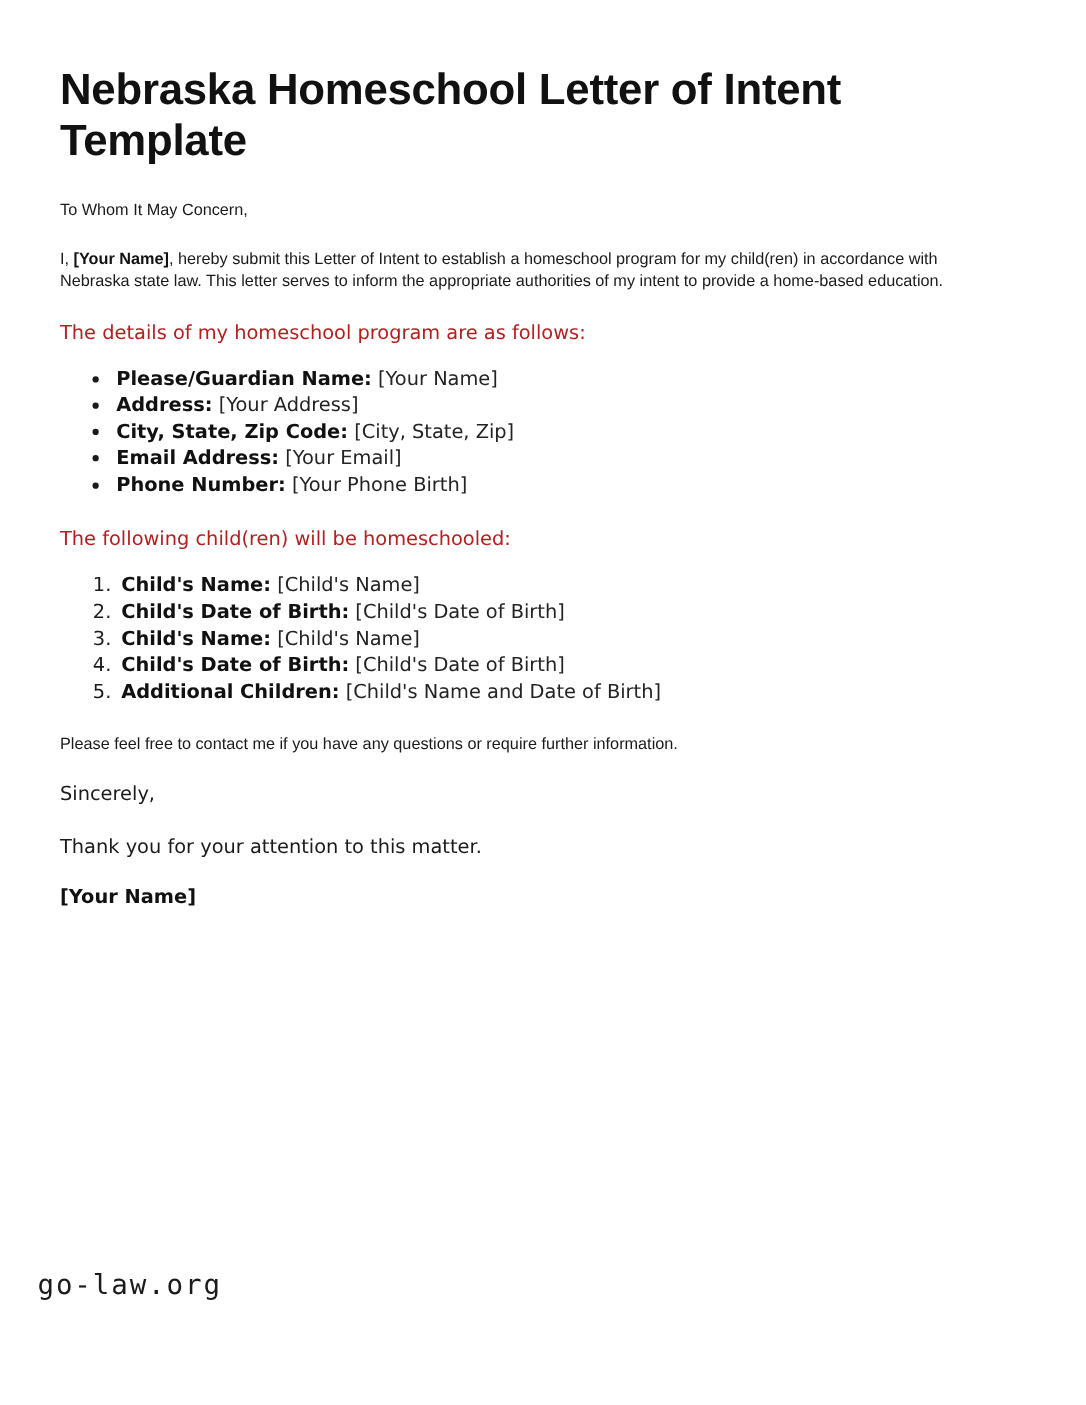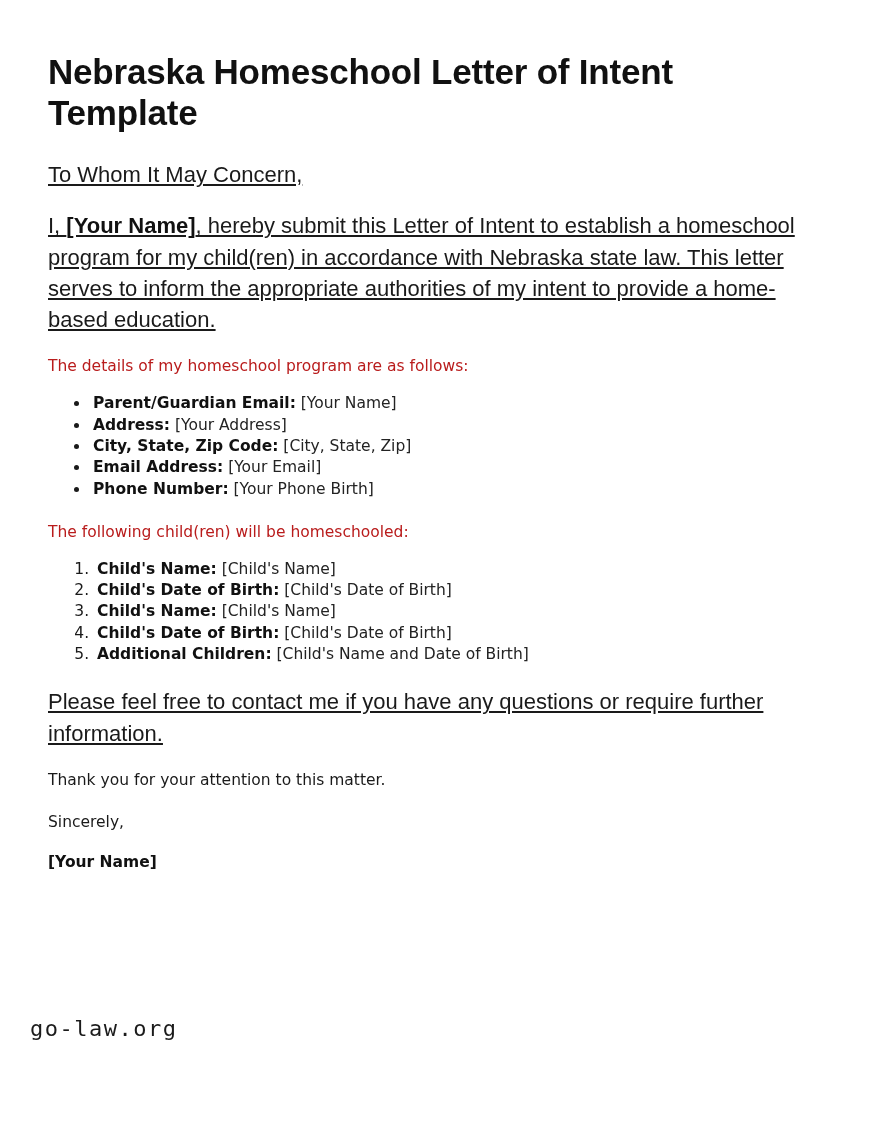--- a/index.html
+++ b/index.html
@@ -42,26 +42,25 @@
     line-height: 1.16;
     letter-spacing: -0.2px;
     color: #111111;
     margin: 0 0 26px 0;
     max-width: 745px;
   }
 
   
   .para {
     font-family: "Liberation Sans", sans-serif;
-    font-size: 22px;
+    font-size: 13px;
     line-height: 1.42;
     color: #1a1a1a;
     margin: 2px 0 20px 0;
     max-width: 758px;
-    text-decoration: underline;
   }
   .para b, .para strong {
     font-weight: bold;
     color: #111111;
   }
 
   
   .para-wide {
     font-family: "DejaVu Sans", sans-serif;
     font-size: 15.5px;
@@ -138,43 +137,43 @@
 
     <h1 class="doc-title">Nebraska Homeschool Letter of Intent Template</h1>
 
     <p class="para">To Whom It May Concern,</p>
 
     <p class="para"><span>I, </span><b>[Your Name]</b><span>, hereby submit this Letter of Intent to establish a homeschool program for my child(ren) in accordance with Nebraska state law. This letter serves to inform the appropriate authorities of my intent to provide a home-based education.</span></p>
 
     <p class="para-wide">The details of my homeschool program are as follows:</p>
 
     <ul class="detail-list">
-      <li><span class="lbl">Parent/Guardian Email:</span> <span class="val">[Your Name]</span></li>
+      <li><span class="lbl">Please/Guardian Name:</span> <span class="val">[Your Name]</span></li>
       <li><span class="lbl">Address:</span> <span class="val">[Your Address]</span></li>
       <li><span class="lbl">City, State, Zip Code:</span> <span class="val">[City, State, Zip]</span></li>
       <li><span class="lbl">Email Address:</span> <span class="val">[Your Email]</span></li>
       <li><span class="lbl">Phone Number:</span> <span class="val">[Your Phone Birth]</span></li>
     </ul>
 
     <p class="para-wide">The following child(ren) will be homeschooled:</p>
 
     <ol class="child-list">
       <li><span class="lbl">Child's Name:</span> <span class="val">[Child's Name]</span></li>
       <li><span class="lbl">Child's Date of Birth:</span> <span class="val">[Child's Date of Birth]</span></li>
       <li><span class="lbl">Child's Name:</span> <span class="val">[Child's Name]</span></li>
       <li><span class="lbl">Child's Date of Birth:</span> <span class="val">[Child's Date of Birth]</span></li>
       <li><span class="lbl">Additional Children:</span> <span class="val">[Child's Name and Date of Birth]</span></li>
     </ol>
 
 
     <p class="para">Please feel free to contact me if you have any questions or require further information.</p>
 
+    <p class="closing">Sincerely,</p>
+
     <p class="closing">Thank you for your attention to this matter.</p>
-
-    <p class="closing">Sincerely,</p>
 
     <p class="signature-name">[Your Name]</p>
 
   </div>
 
   <div class="footer-mark">go-law.org</div>
 
 </div>
 
 </body></html>

